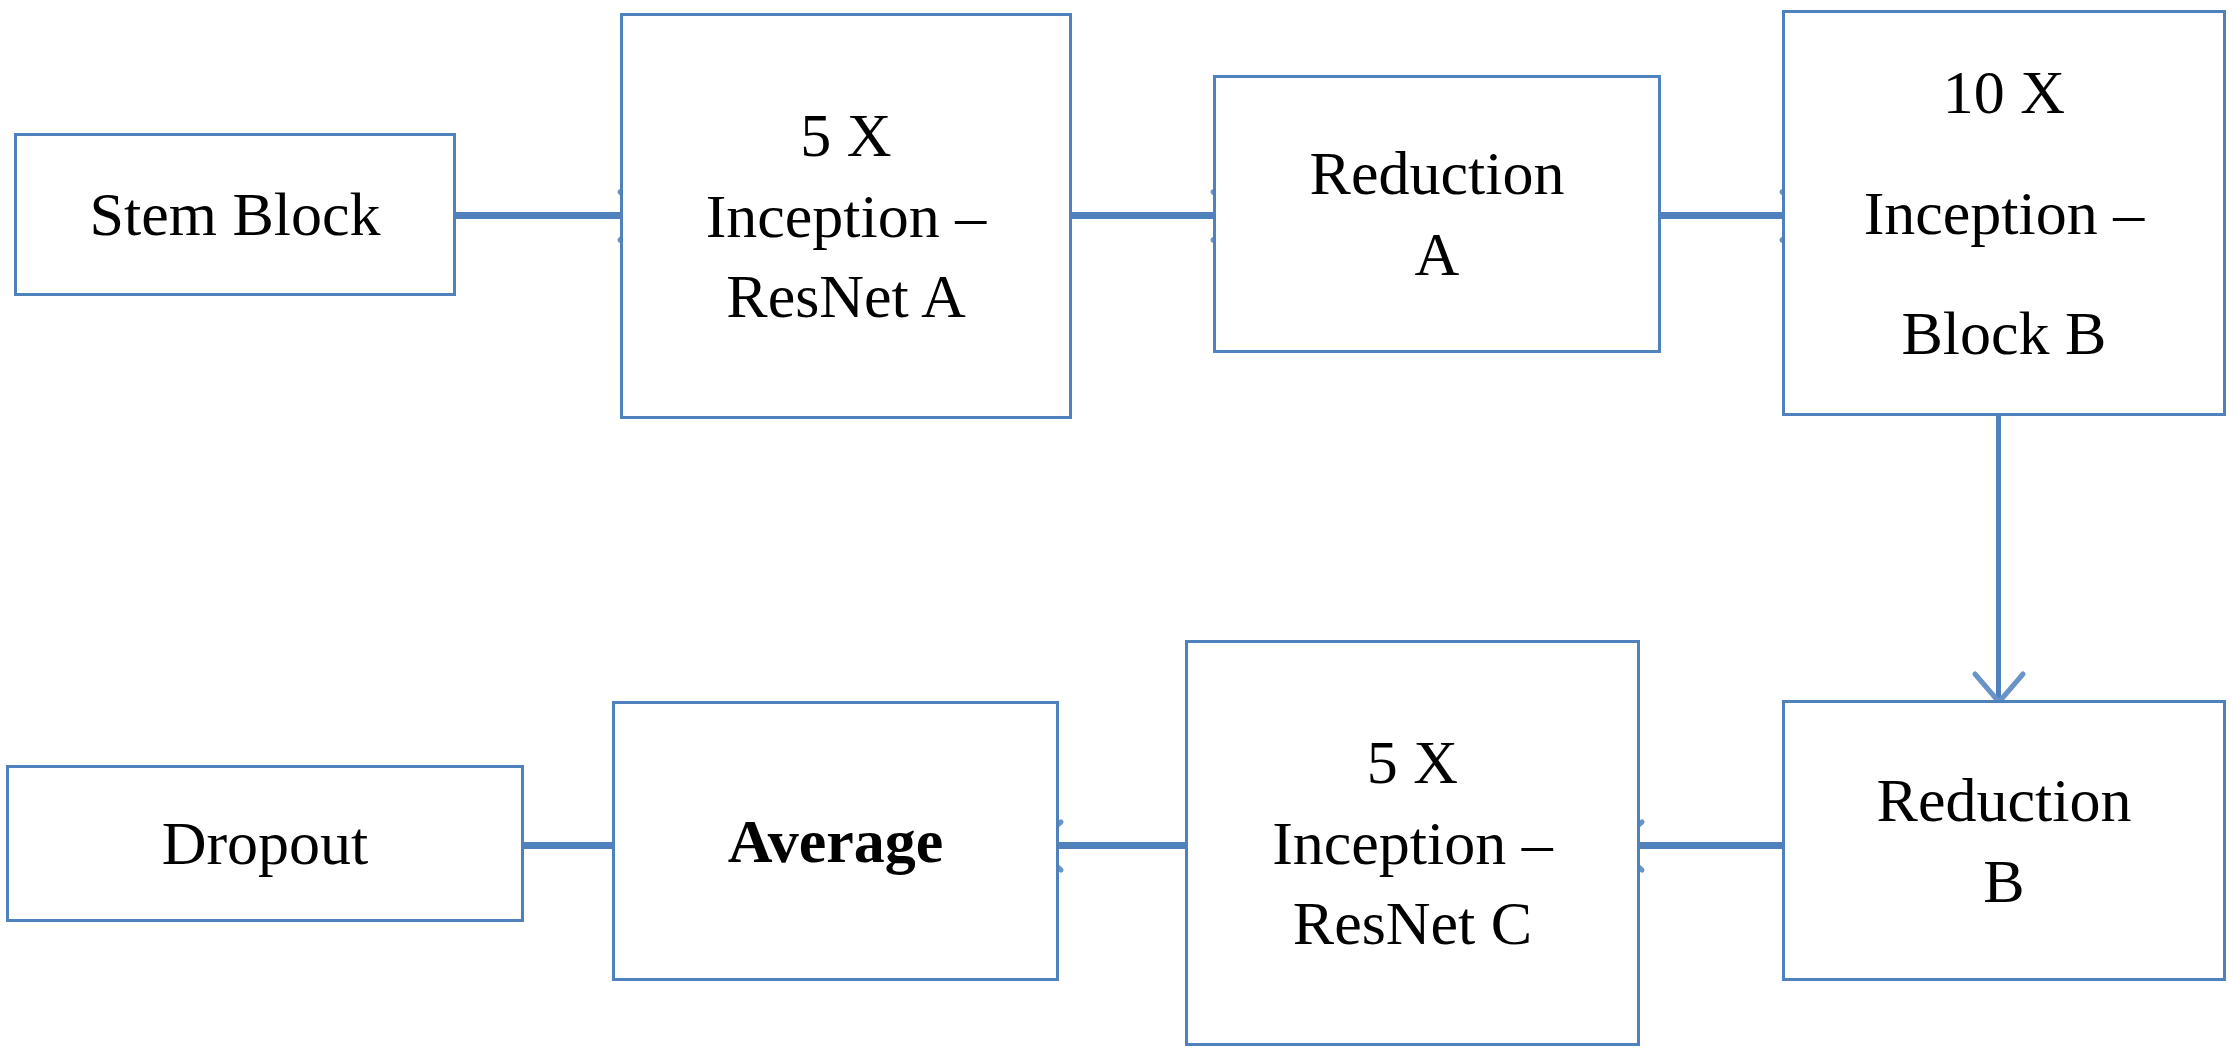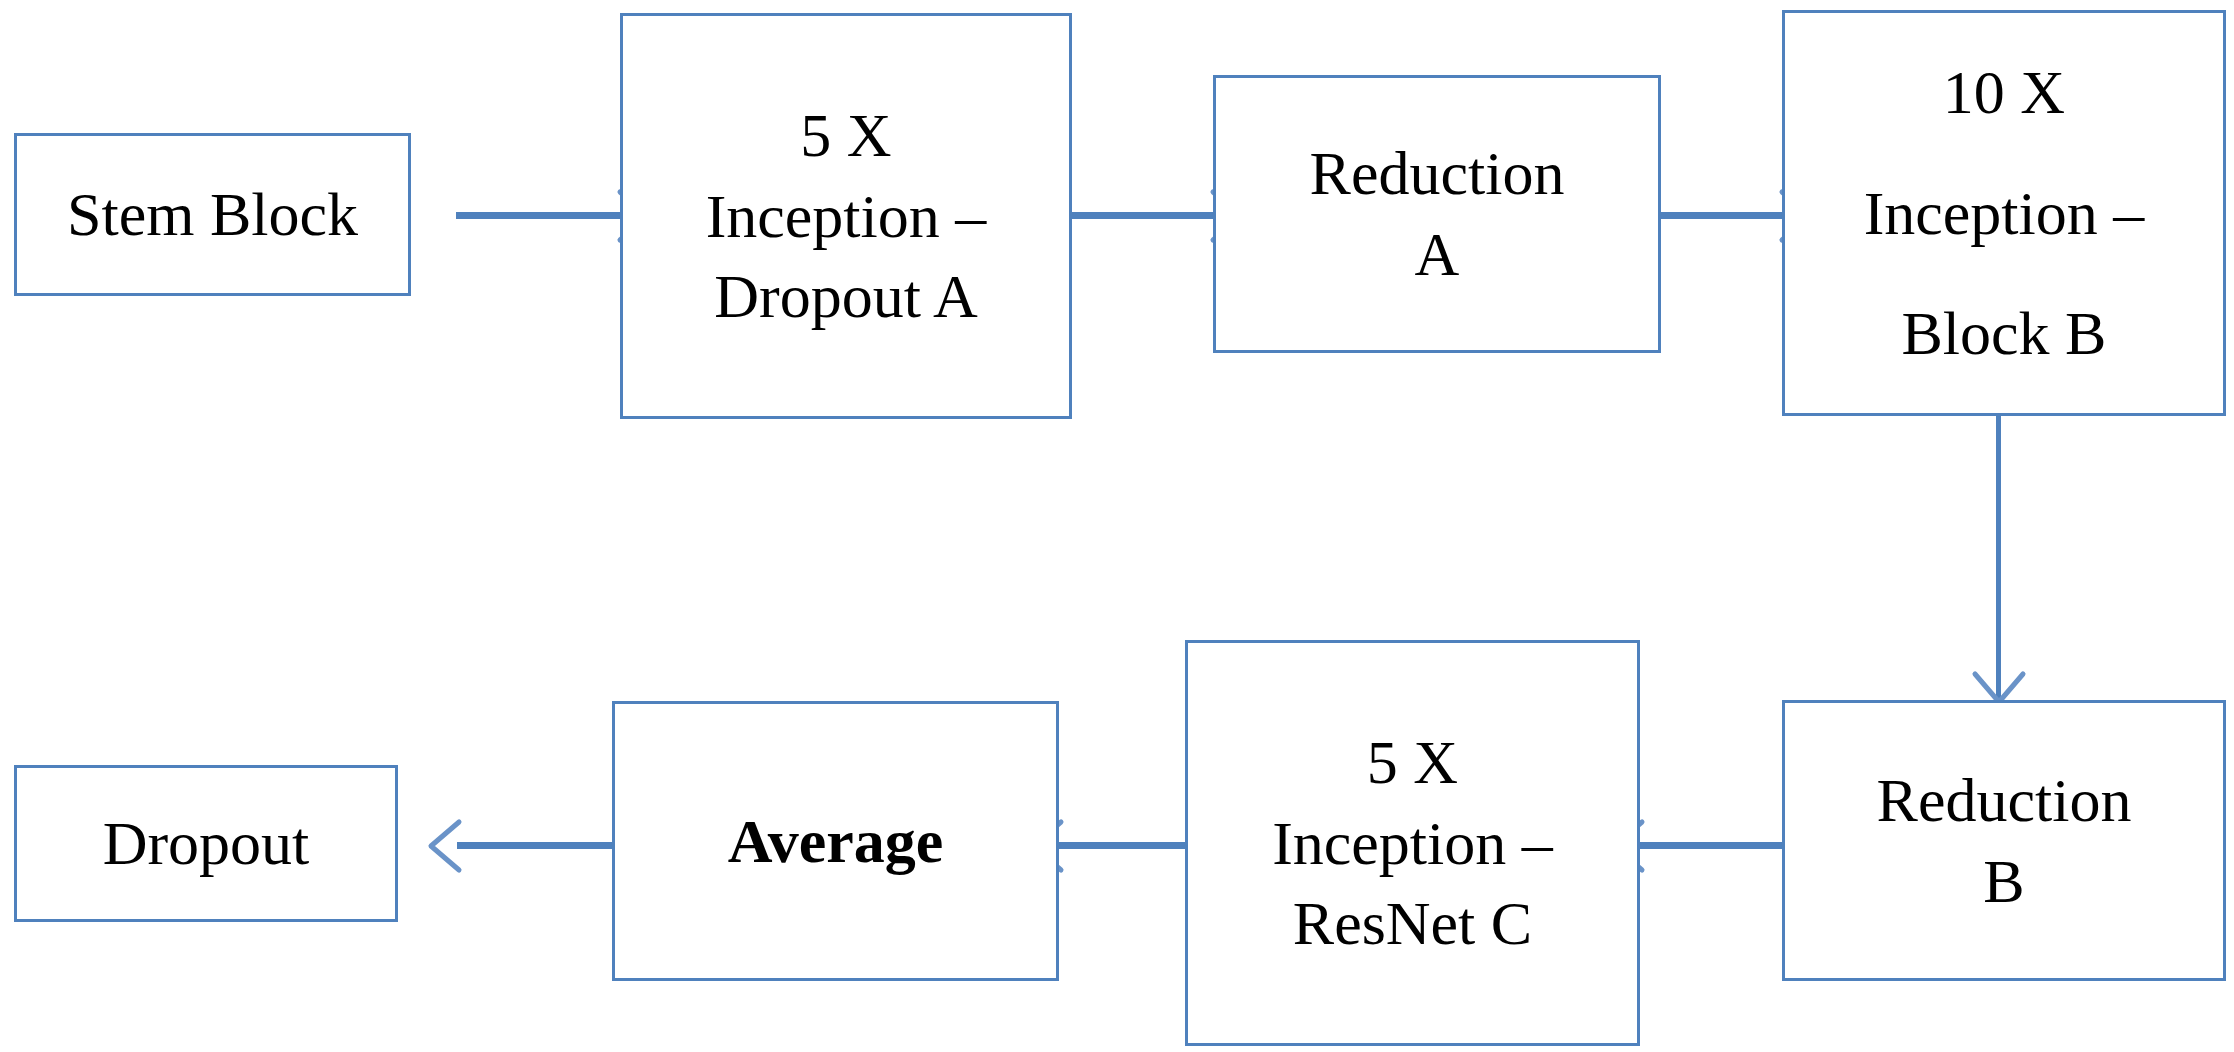--- a/index.html
+++ b/index.html
@@ -29,28 +29,28 @@
     color: #000000;
     line-height: 1.30;
     font-size: 62px;
     z-index: 3;
   }
   .node .line {
     display: block;
     white-space: nowrap;
   }
   
-  #node-stem-block      { left: 14px;   top: 133px; width: 397px; height: 163px; }
+  #node-stem-block      { left: 14px;   top: 133px; width: 442px; height: 163px; }
   #node-inception-a     { left: 620px;  top: 13px;  width: 452px; height: 406px; }
   #node-reduction-a     { left: 1213px; top: 75px;  width: 448px; height: 278px; }
   #node-inception-b     { left: 1782px; top: 10px;  width: 444px; height: 406px; gap: 40px; }
   #node-reduction-b     { left: 1782px; top: 700px; width: 444px; height: 281px; }
   #node-inception-c     { left: 1185px; top: 640px; width: 455px; height: 406px; }
   #node-average-pooling { left: 612px;  top: 701px; width: 447px; height: 280px; font-weight: bold; }
-  #node-dropout         { left: 14px;   top: 765px; width: 384px; height: 157px; }
+  #node-dropout         { left: 6px;   top: 765px; width: 518px; height: 157px; }
 
   
   .shaft-h {
     position: absolute;
     height: 7px;
     background: #4f81bd;
     z-index: 1;
   }
   .shaft-v {
     position: absolute;
@@ -131,21 +131,21 @@
     </svg>
   </div>
 
   <div class="node" id="node-stem-block">
     <span class="line">Stem Block</span>
   </div>
 
   <div class="node" id="node-inception-a">
     <span class="line">5 X</span>
     <span class="line">Inception –</span>
-    <span class="line">Dropout A</span>
+    <span class="line">ResNet A</span>
   </div>
 
   <div class="node" id="node-reduction-a">
     <span class="line">Reduction</span>
     <span class="line">A</span>
   </div>
 
   <div class="node" id="node-inception-b">
     <span class="line">10 X</span>
     <span class="line">Inception –</span>

